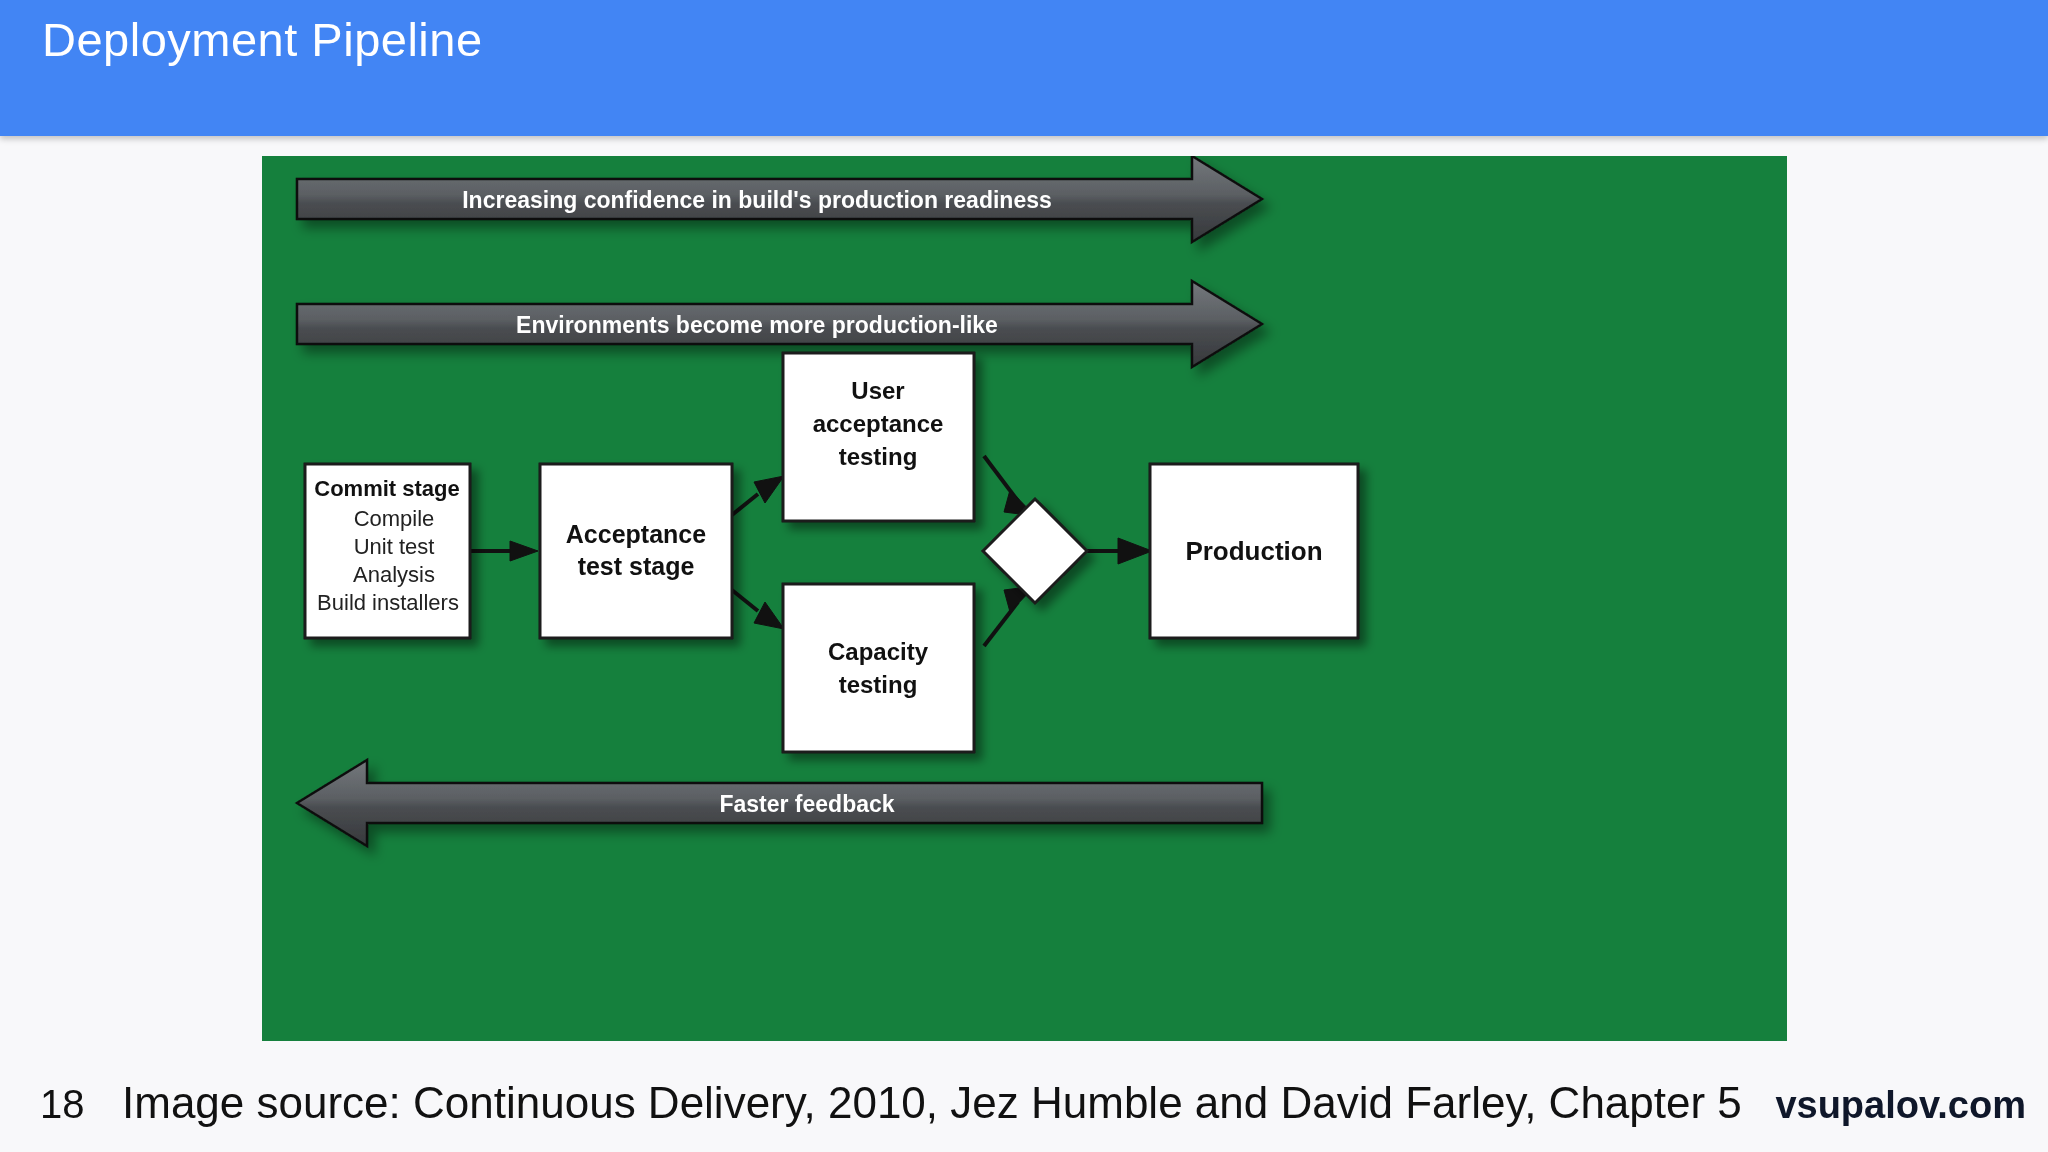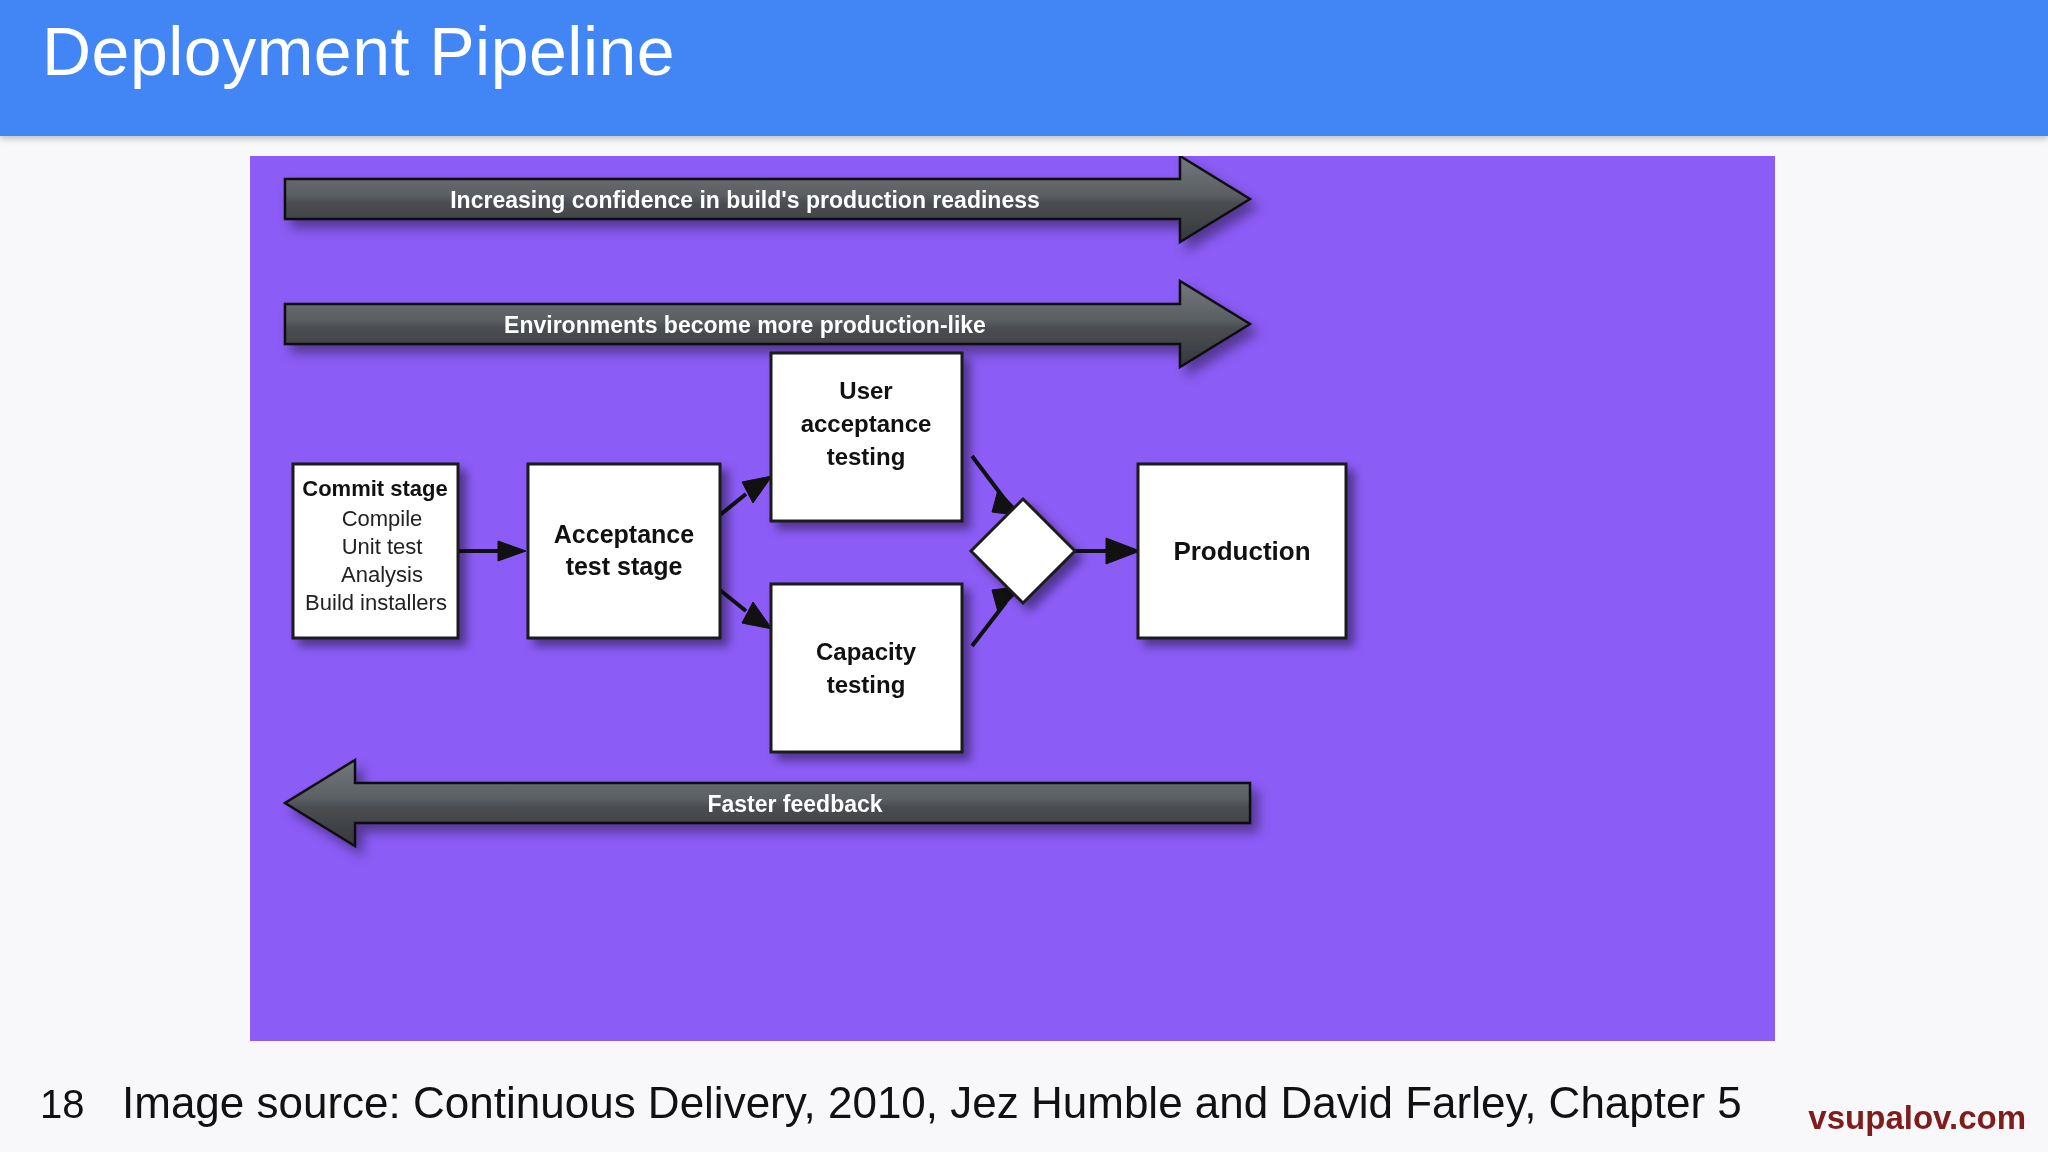--- a/index.html
+++ b/index.html
@@ -22,36 +22,36 @@
     width: 2048px;
     height: 136px;
     background: #4285f4;
     box-shadow: 0 3px 6px rgba(0,0,0,0.22);
     z-index: 5;
   }
   #slide-title {
     position: absolute;
     left: 42px;
     top: 14px;
-    font-size: 68px;
+    font-size: 47px;
     font-weight: 400;
     color: #ffffff;
     letter-spacing: 0.5px;
     line-height: 1.1;
     white-space: nowrap;
   }
 
   
   #diagram-panel {
     position: absolute;
-    left: 250px;
+    left: 262px;
     top: 156px;
     width: 1525px;
     height: 885px;
-    background: #8b5cf6;
+    background: #15803d;
   }
   #diagram-svg { display: block; }
 
   
   #footer {
     position: absolute;
     left: 0;
     top: 1052px;
     width: 2048px;
     height: 100px;
@@ -68,24 +68,24 @@
     left: 122px;
     top: 26px;
     font-size: 44px;
     color: #111;
     white-space: nowrap;
     text-align: center;
   }
   #site-watermark {
     position: absolute;
     right: 22px;
-    top: 47px;
-    font-size: 33px;
+    top: 32px;
+    font-size: 38px;
     font-weight: bold;
-    color: #7f1d1d;
+    color: #0f172a;
     white-space: nowrap;
   }
 </style>
 </head>
 <body>
 
 <div id="slide-header">
   <div id="slide-title">Deployment Pipeline</div>
 </div>
 

